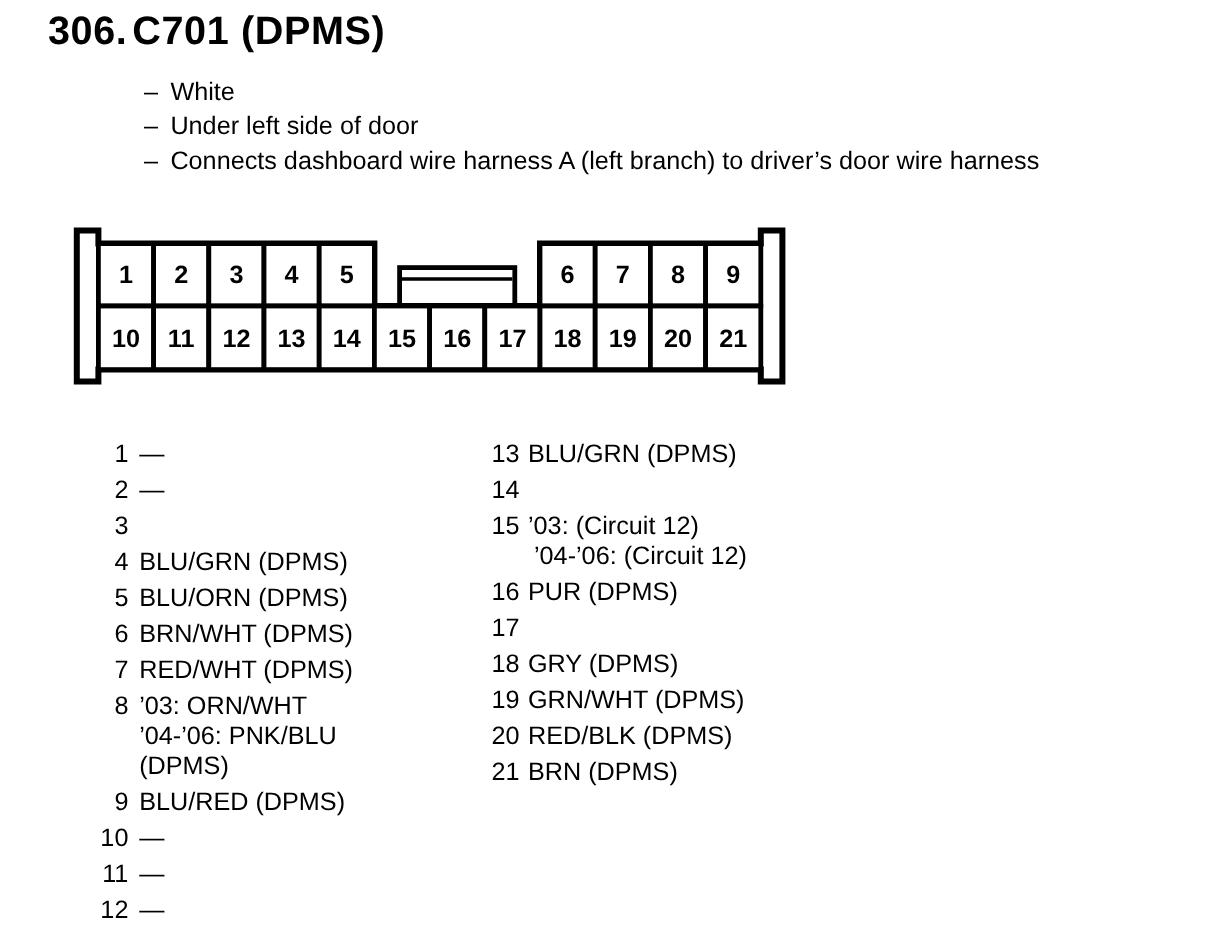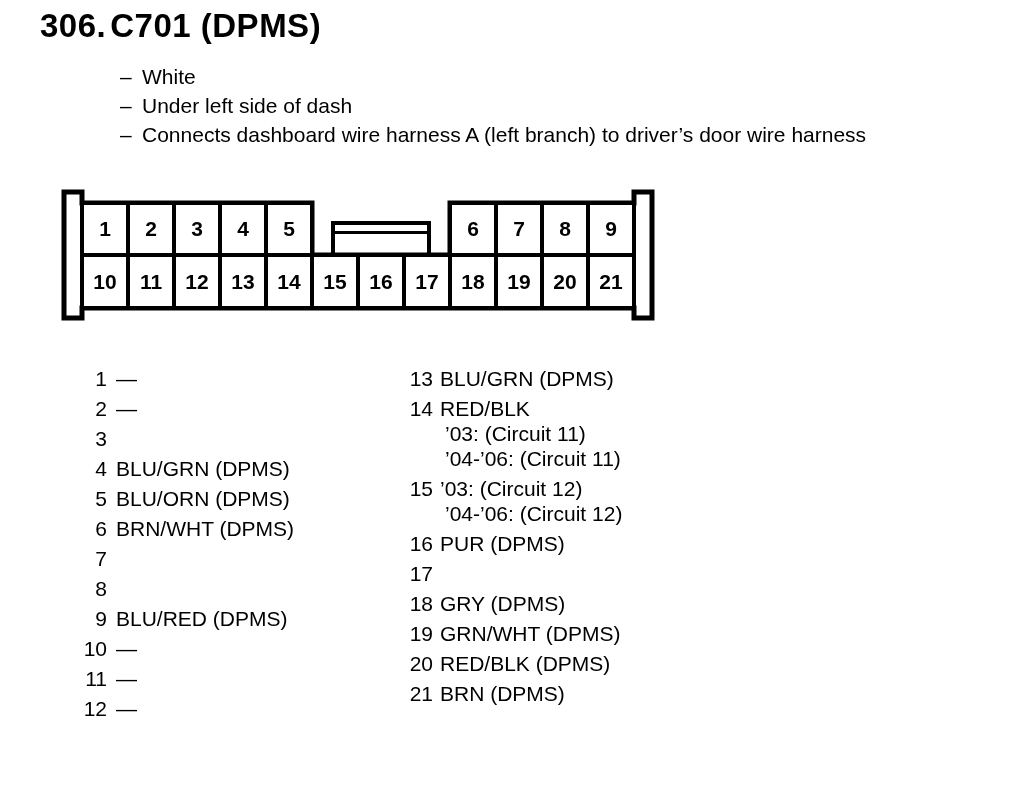--- a/index.html
+++ b/index.html
@@ -50,21 +50,21 @@
     <span>C701 (DPMS)</span>
   </div>
 
   <div class="bullets">
     <div class="bullet-row">
       <span class="bullet-dash">–</span>
       <span>White</span>
     </div>
     <div class="bullet-row">
       <span class="bullet-dash">–</span>
-      <span>Under left side of dash</span>
+      <span>Under left side of door</span>
     </div>
     <div class="bullet-row">
       <span class="bullet-dash">–</span>
       <span>Connects dashboard wire harness A (left branch) to driver’s door wire harness</span>
     </div>
   </div>
 
   <div class="connector-wrap">
     <svg width="600" height="140" viewBox="0 0 600 140">
 
@@ -161,23 +161,31 @@
         </span>
     </div>
     <div class="pin-row">
       <span class="pin-num">6</span>
       <span class="pin-lines">
           <div class="pin-line">BRN/WHT (DPMS)</div>
         </span>
     </div>
     <div class="pin-row">
       <span class="pin-num">7</span>
+      <span class="pin-lines">
+          <div class="pin-line">RED/WHT (DPMS)</div>
+        </span>
     </div>
     <div class="pin-row">
       <span class="pin-num">8</span>
+      <span class="pin-lines">
+        <div class="pin-line">’03: ORN/WHT</div>
+        <div class="pin-line">’04-’06: PNK/BLU</div>
+        <div class="pin-line">(DPMS)</div>
+      </span>
     </div>
     <div class="pin-row">
       <span class="pin-num">9</span>
       <span class="pin-lines">
           <div class="pin-line">BLU/RED (DPMS)</div>
         </span>
     </div>
     <div class="pin-row">
       <span class="pin-num">10</span>
       <span class="pin-lines">
@@ -200,25 +208,20 @@
 
   <div class="pin-col pins-right">
     <div class="pin-row">
       <span class="pin-num">13</span>
       <span class="pin-lines">
           <div class="pin-line">BLU/GRN (DPMS)</div>
         </span>
     </div>
     <div class="pin-row">
       <span class="pin-num">14</span>
-      <span class="pin-lines">
-        <div class="pin-line">RED/BLK</div>
-        <div class="pin-line">’03: (Circuit 11)</div>
-        <div class="pin-line">’04-’06: (Circuit 11)</div>
-      </span>
     </div>
     <div class="pin-row">
       <span class="pin-num">15</span>
       <span class="pin-lines">
         <div class="pin-line">’03: (Circuit 12)</div>
         <div class="pin-line">’04-’06: (Circuit 12)</div>
       </span>
     </div>
     <div class="pin-row">
       <span class="pin-num">16</span>

